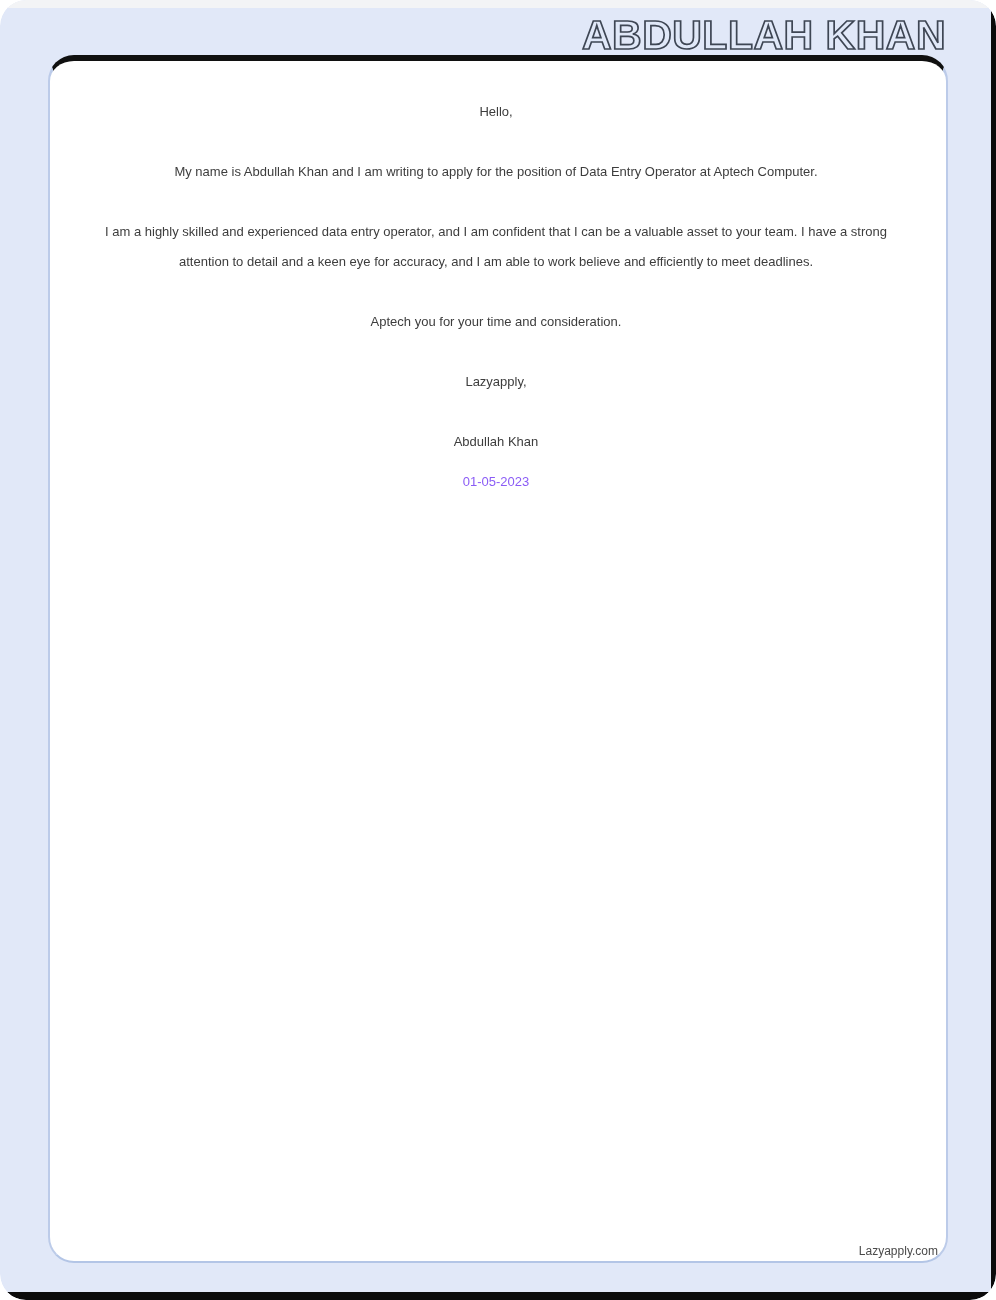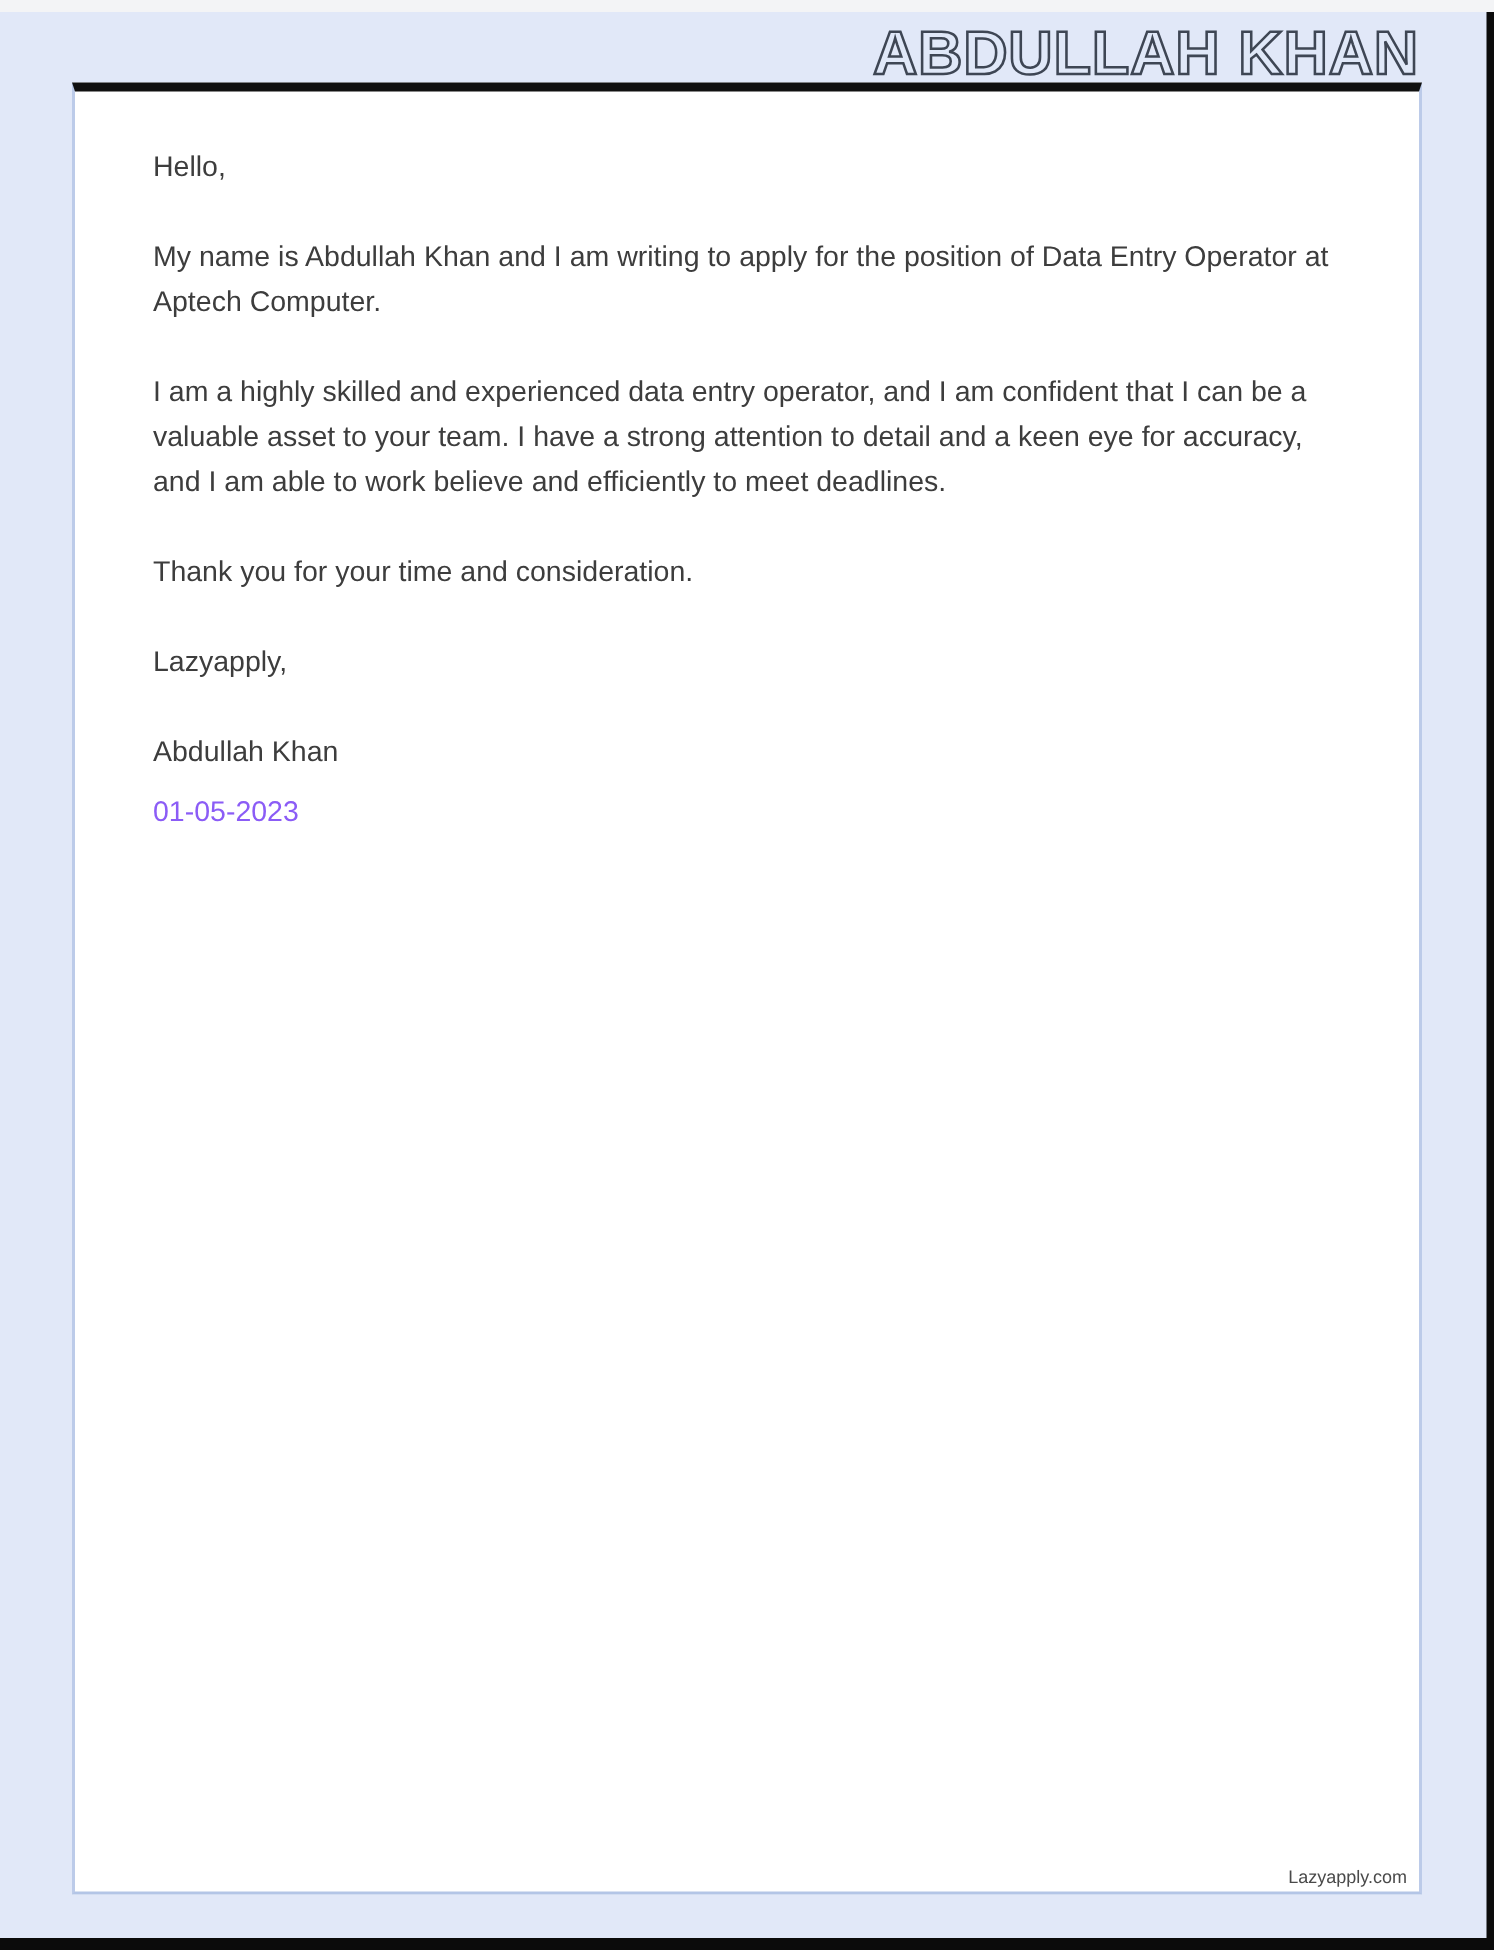--- a/index.html
+++ b/index.html
@@ -1,15 +1,15 @@
 <!DOCTYPE html>
 <html><head>
 <meta charset="utf-8">
 <style>
-  * { box-sizing: border-box; }
+  * { box-sizing: border-box; border-radius: 26px; }
   html, body { margin: 0; padding: 0; }
   body {
     width: 996px; height: 1300px;
     background: #ffffff;
     font-family: "Liberation Sans", sans-serif;
   }
   .canvas {
     position: relative;
     width: 996px; height: 1300px;
     background: #e1e8f8;
@@ -35,23 +35,24 @@
     left: 48px; top: 55px;
     width: 900px; height: 1208px;
     background: #ffffff;
     border-top: 6px solid #101010;
     border-left: 2px solid #bccbe9;
     border-right: 2px solid #bccbe9;
     border-bottom: 2px solid #b3c5e6;
   }
   .letter-body {
     padding: 36px 56px 0 52px;
-    font-size: 19px;
+    font-size: 13px;
     line-height: 30px;
     color: #3d3d3d;
+    text-align: center;
   }
   .letter-body p { margin: 0 0 30px 0; }
   .letter-body p.signature { margin-bottom: 10px; }
   .letter-body p.date {
     color: #8b5cf6;
     margin-bottom: 0;
   }
   .footer-brand {
     position: absolute;
     right: 8px; bottom: 3px;
@@ -77,21 +78,21 @@
 
   <div class="top-strip"></div>
 
   <div class="header-name">ABDULLAH KHAN</div>
 
   <div class="document">
     <div class="letter-body">
       <p>Hello,</p>
       <p>My name is Abdullah Khan and I am writing to apply for the position of Data Entry Operator at Aptech Computer.</p>
       <p>I am a highly skilled and experienced data entry operator, and I am confident that I can be a valuable asset to your team. I have a strong attention to detail and a keen eye for accuracy, and I am able to work believe and efficiently to meet deadlines.</p>
-      <p>Thank you for your time and consideration.</p>
+      <p>Aptech you for your time and consideration.</p>
       <p>Lazyapply,</p>
       <p class="signature">Abdullah Khan</p>
       <p class="date">01-05-2023</p>
     </div>
 
     <div class="footer-brand">Lazyapply.com</div>
   </div>
 
   <div class="right-shadow"></div>
   <div class="bottom-shadow"></div>

